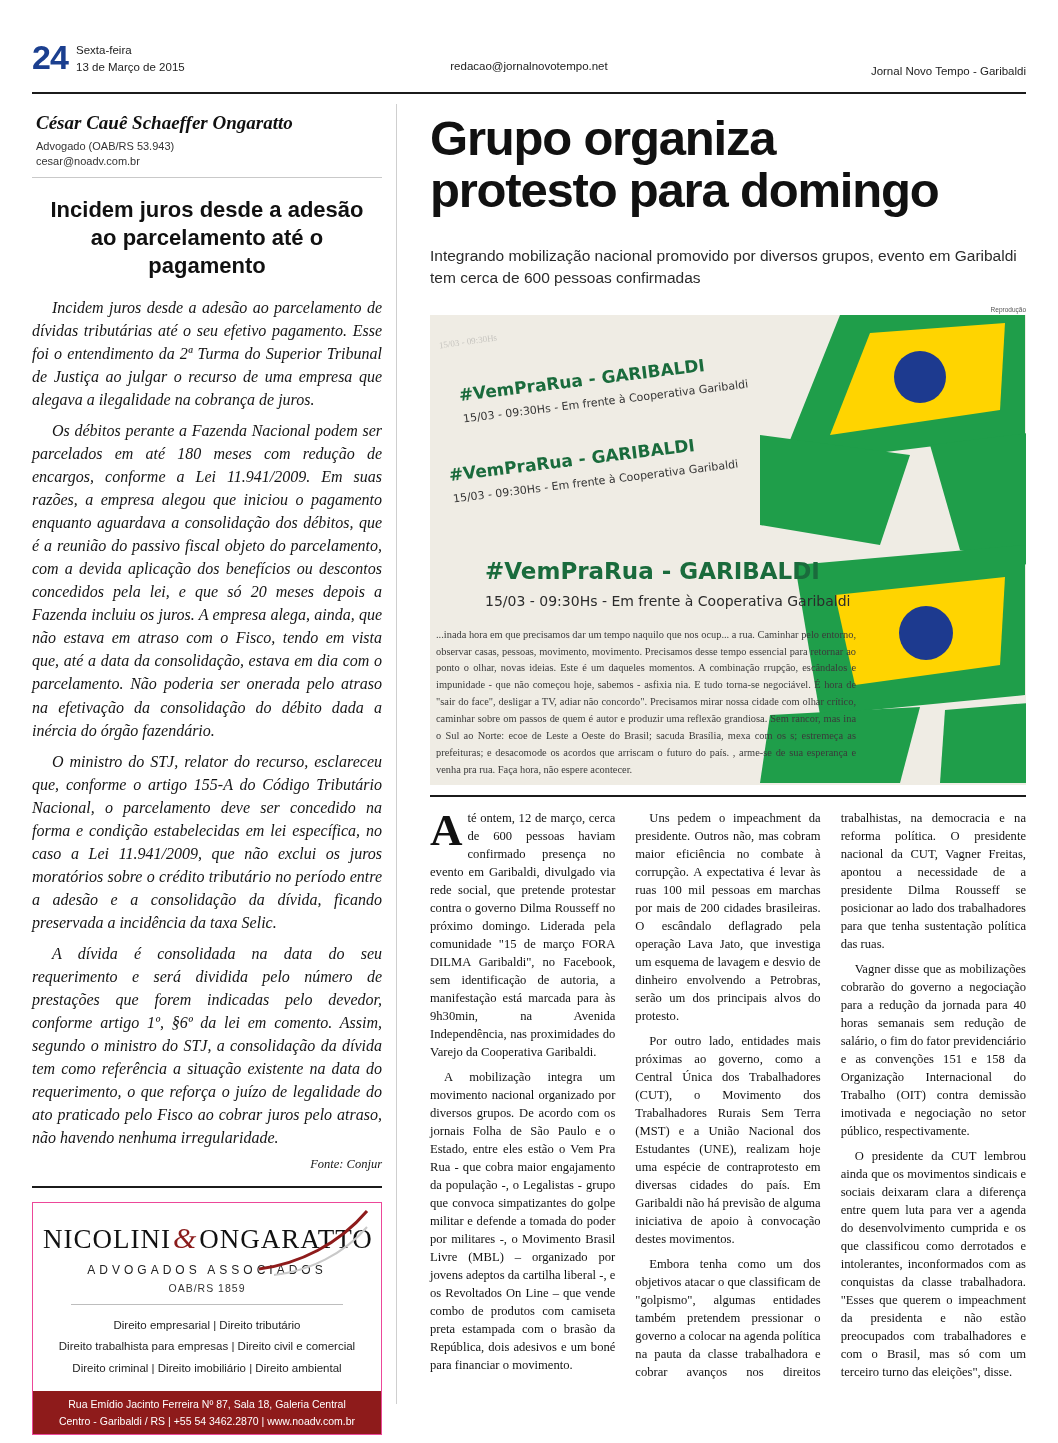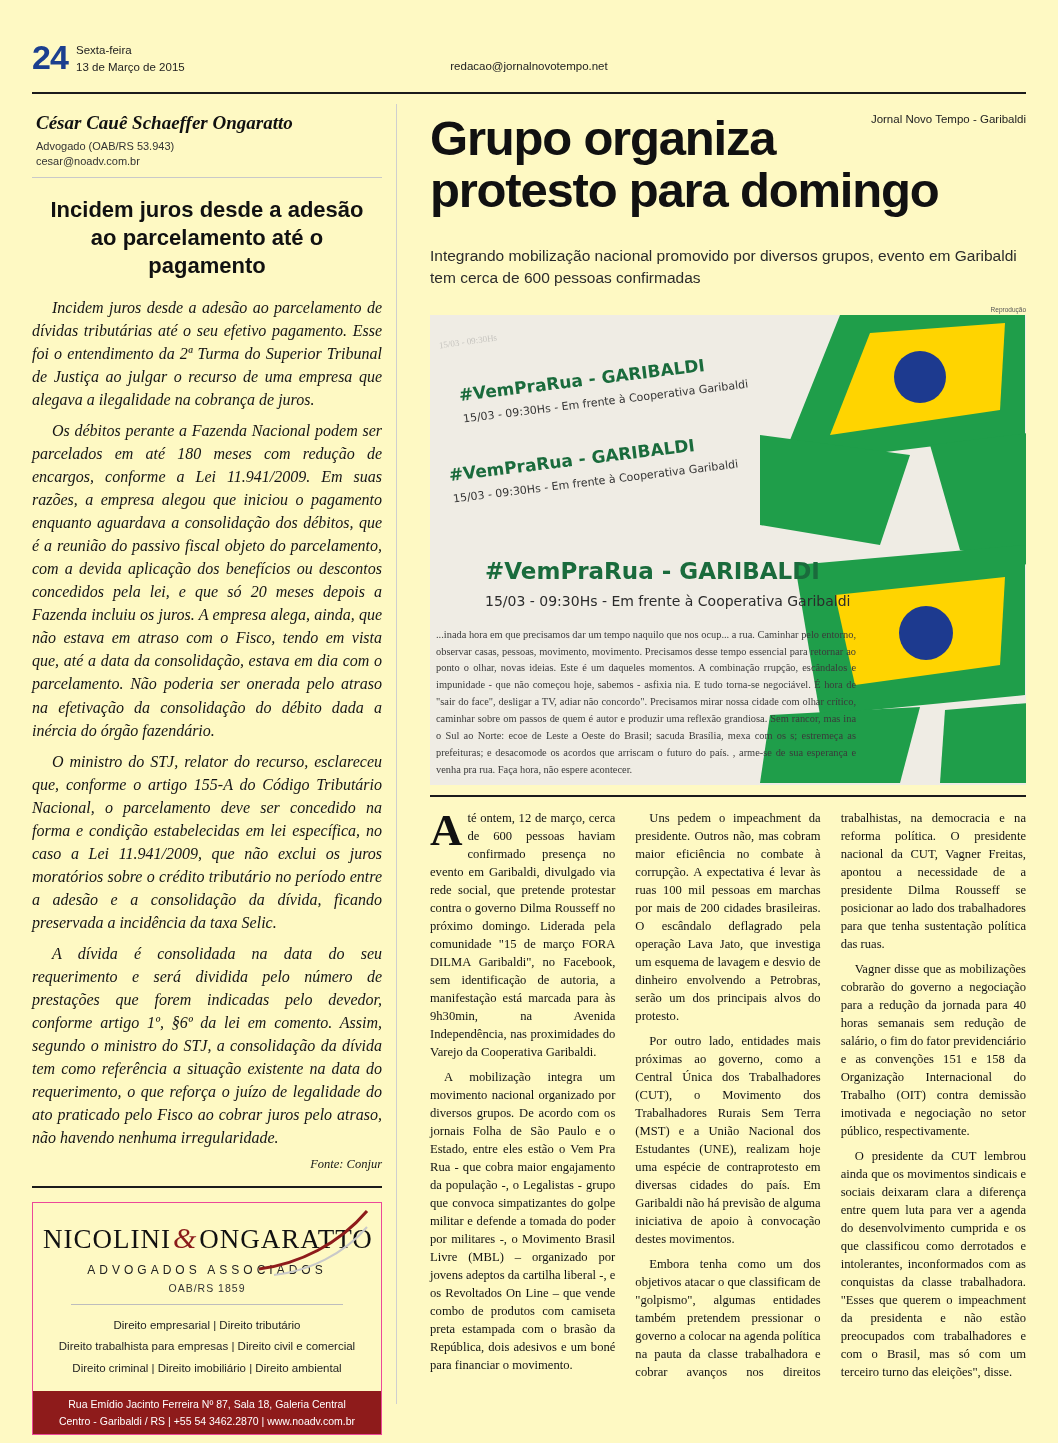--- a/index.html
+++ b/index.html
@@ -1,38 +1,38 @@
 <!DOCTYPE html>
 <html><head>
 <meta charset="utf-8">
 <style>
   html,body{margin:0;padding:0;background:#b8b8b8;}
   body{font-family:"Liberation Serif", serif;}
   .page{
-    width:1058px;height:1443px;background:#fef9c3;position:relative;
+    width:1058px;height:1443px;background:#ffffff;position:relative;
     box-sizing:border-box;padding:0;margin:0 auto;overflow:hidden;
   }
 
   
   .masthead{position:absolute;left:32px;top:38px;right:32px;height:56px;}
   .mast-pagenum{
     font-family:"Liberation Sans", sans-serif;font-weight:bold;font-size:34px;
     color:#1b3f8f;position:absolute;left:0;top:0;letter-spacing:-1px;
   }
   .mast-date{
     position:absolute;left:44px;top:4px;font-family:"Liberation Sans", sans-serif;
     font-size:11.5px;color:#222;line-height:1.45;
   }
   .mast-center{
     position:absolute;left:50%;transform:translateX(-50%);top:22px;
     font-family:"Liberation Sans", sans-serif;font-size:11.5px;color:#222;
   }
   .mast-right{
     position:absolute;right:0;top:27px;font-family:"Liberation Sans", sans-serif;
-    font-size:11.5px;color:#222;margin-top:48px;
+    font-size:11.5px;color:#222;
   }
   .mast-rule{position:absolute;left:32px;right:32px;top:92px;height:2px;background:#1b1b1b;}
 
   
   .left-col{position:absolute;left:32px;top:104px;width:350px;}
   .vrule{position:absolute;left:396px;top:104px;width:1px;height:1300px;background:#cfcfcf;}
   .right-col{position:absolute;left:430px;top:104px;width:596px;}
 
   
   .author-box{padding:8px 4px 10px 4px;border-bottom:1px solid #c9c9c9;}

